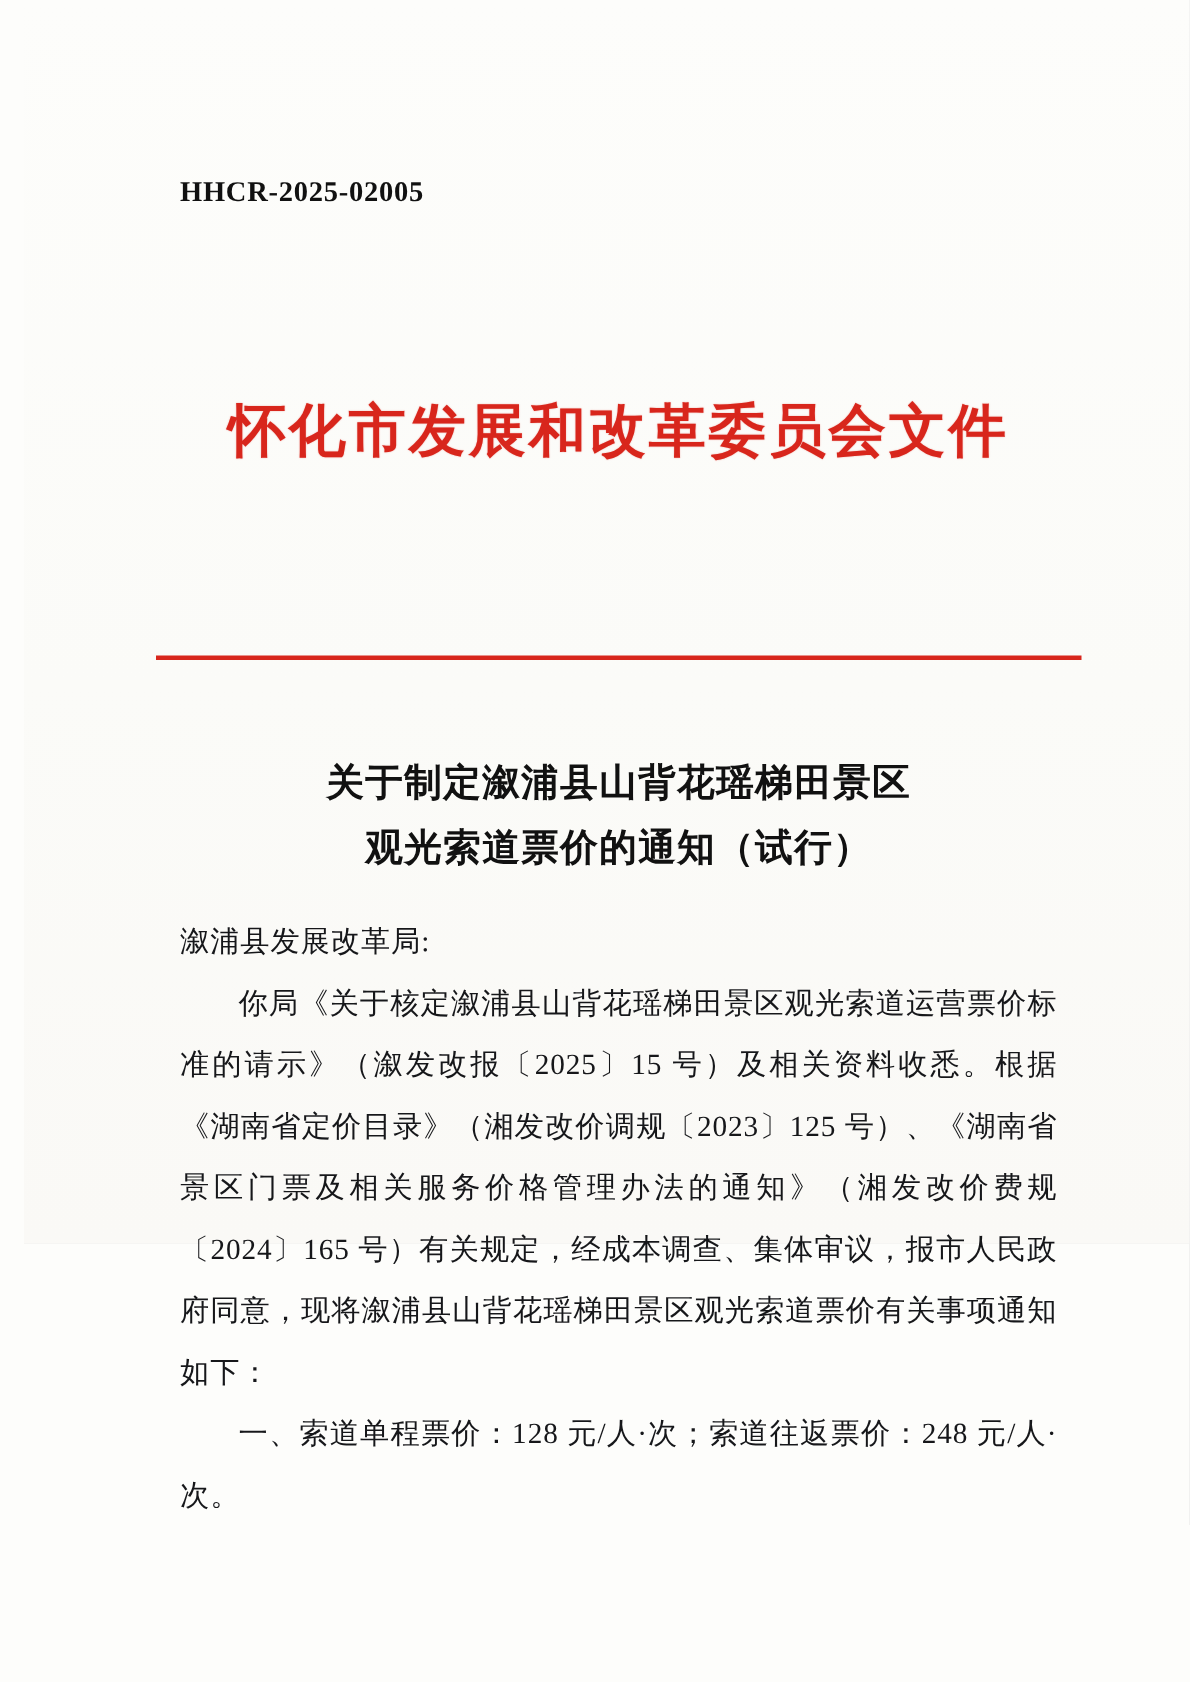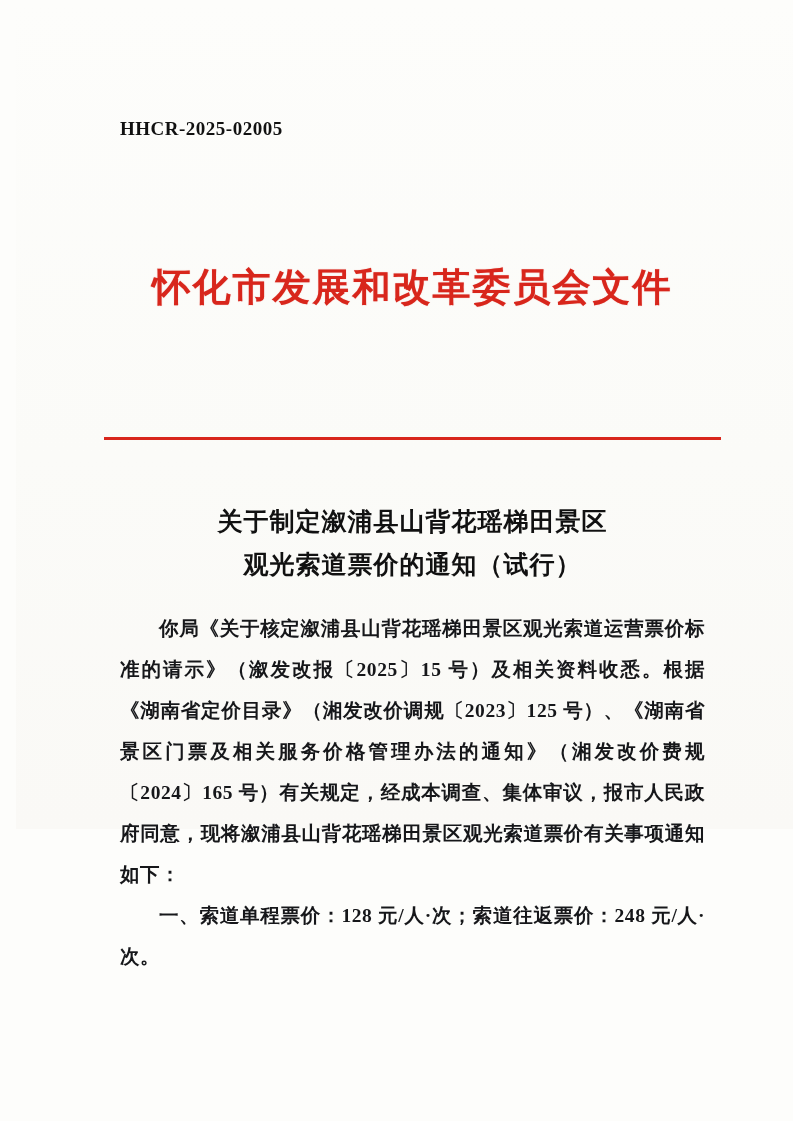--- a/index.html
+++ b/index.html
@@ -105,21 +105,20 @@
     color: #16171a;
     letter-spacing: 0.6px;
     text-align: justify;
   }
   .salutation {
     margin: 0 0 0 0;
   }
   .para {
     margin: 0;
     text-indent: 2em;
-    font-weight: bold;
   }
 </style>
 </head>
 <body>
 
 <div class="page">
   <div class="paper-tint"></div>
 
   <div class="doc-number">HHCR-2025-02005</div>
 
@@ -127,16 +126,17 @@
 
 
   <div class="red-rule"></div>
 
   <div class="title">
     <span class="line">关于制定溆浦县山背花瑶梯田景区</span>
     <span class="line">观光索道票价的通知（试行）</span>
   </div>
 
   <div class="body-block">
+    <p class="salutation">溆浦县发展改革局:</p>
     <p class="para">你局《关于核定溆浦县山背花瑶梯田景区观光索道运营票价标准的请示》（溆发改报〔2025〕15 号）及相关资料收悉。根据《湖南省定价目录》（湘发改价调规〔2023〕125 号）、《湖南省景区门票及相关服务价格管理办法的通知》（湘发改价费规〔2024〕165 号）有关规定，经成本调查、集体审议，报市人民政府同意，现将溆浦县山背花瑶梯田景区观光索道票价有关事项通知如下：</p>
     <p class="para">一、索道单程票价：128 元/人·次；索道往返票价：248 元/人·次。</p>
   </div>
 </div>
 
 </body></html>

